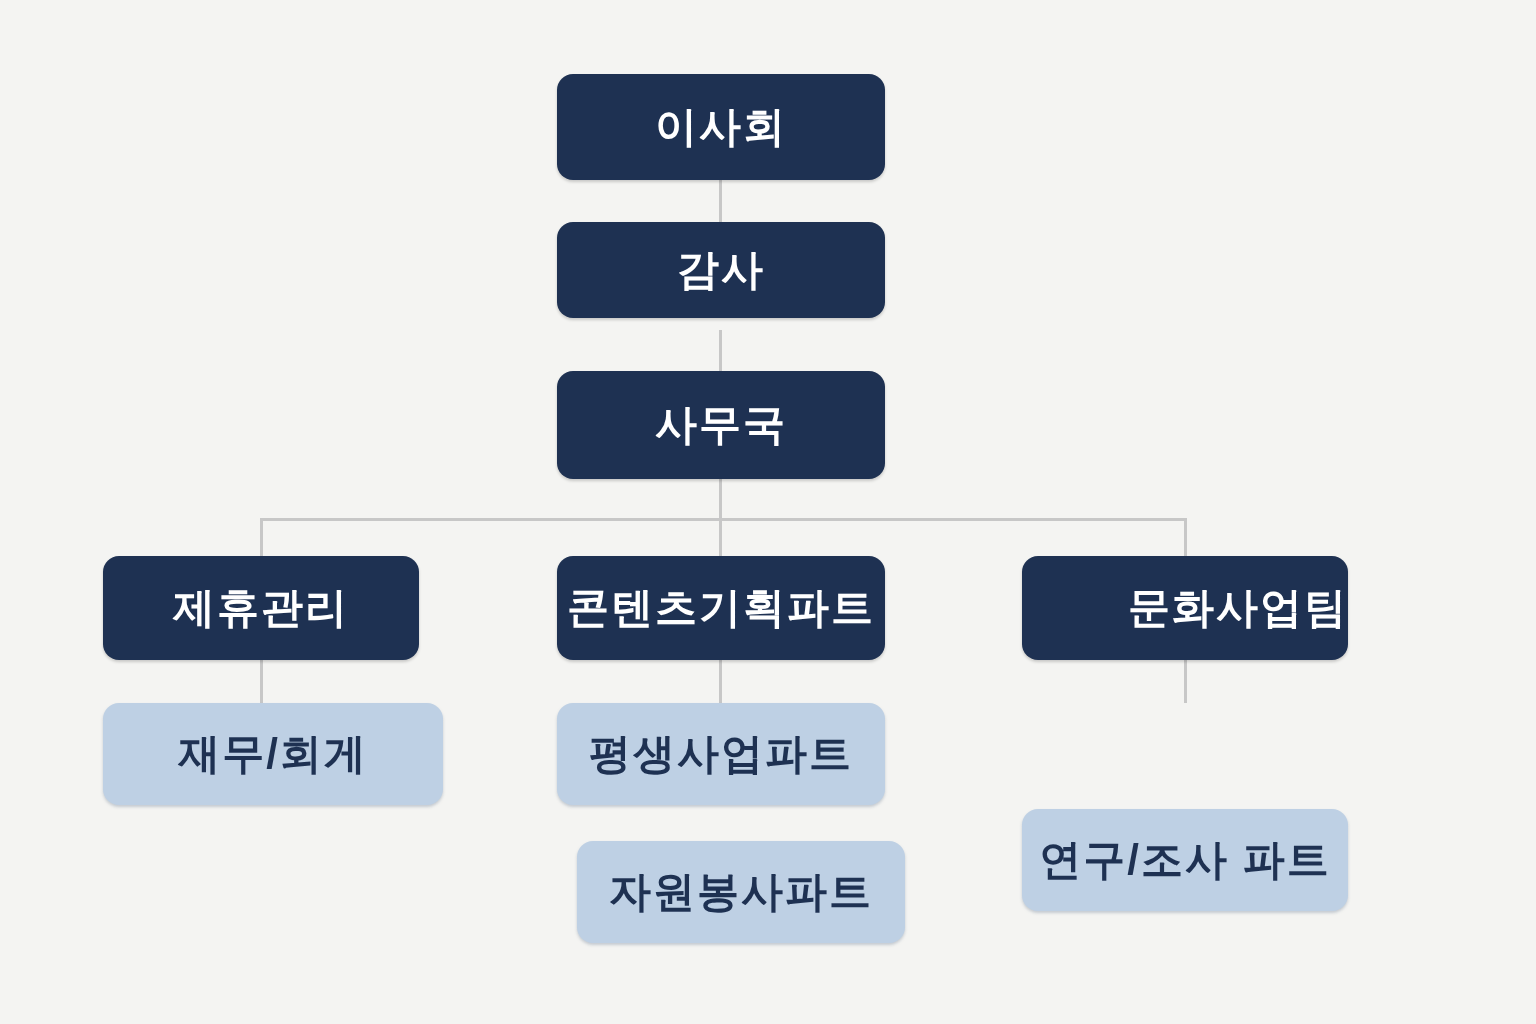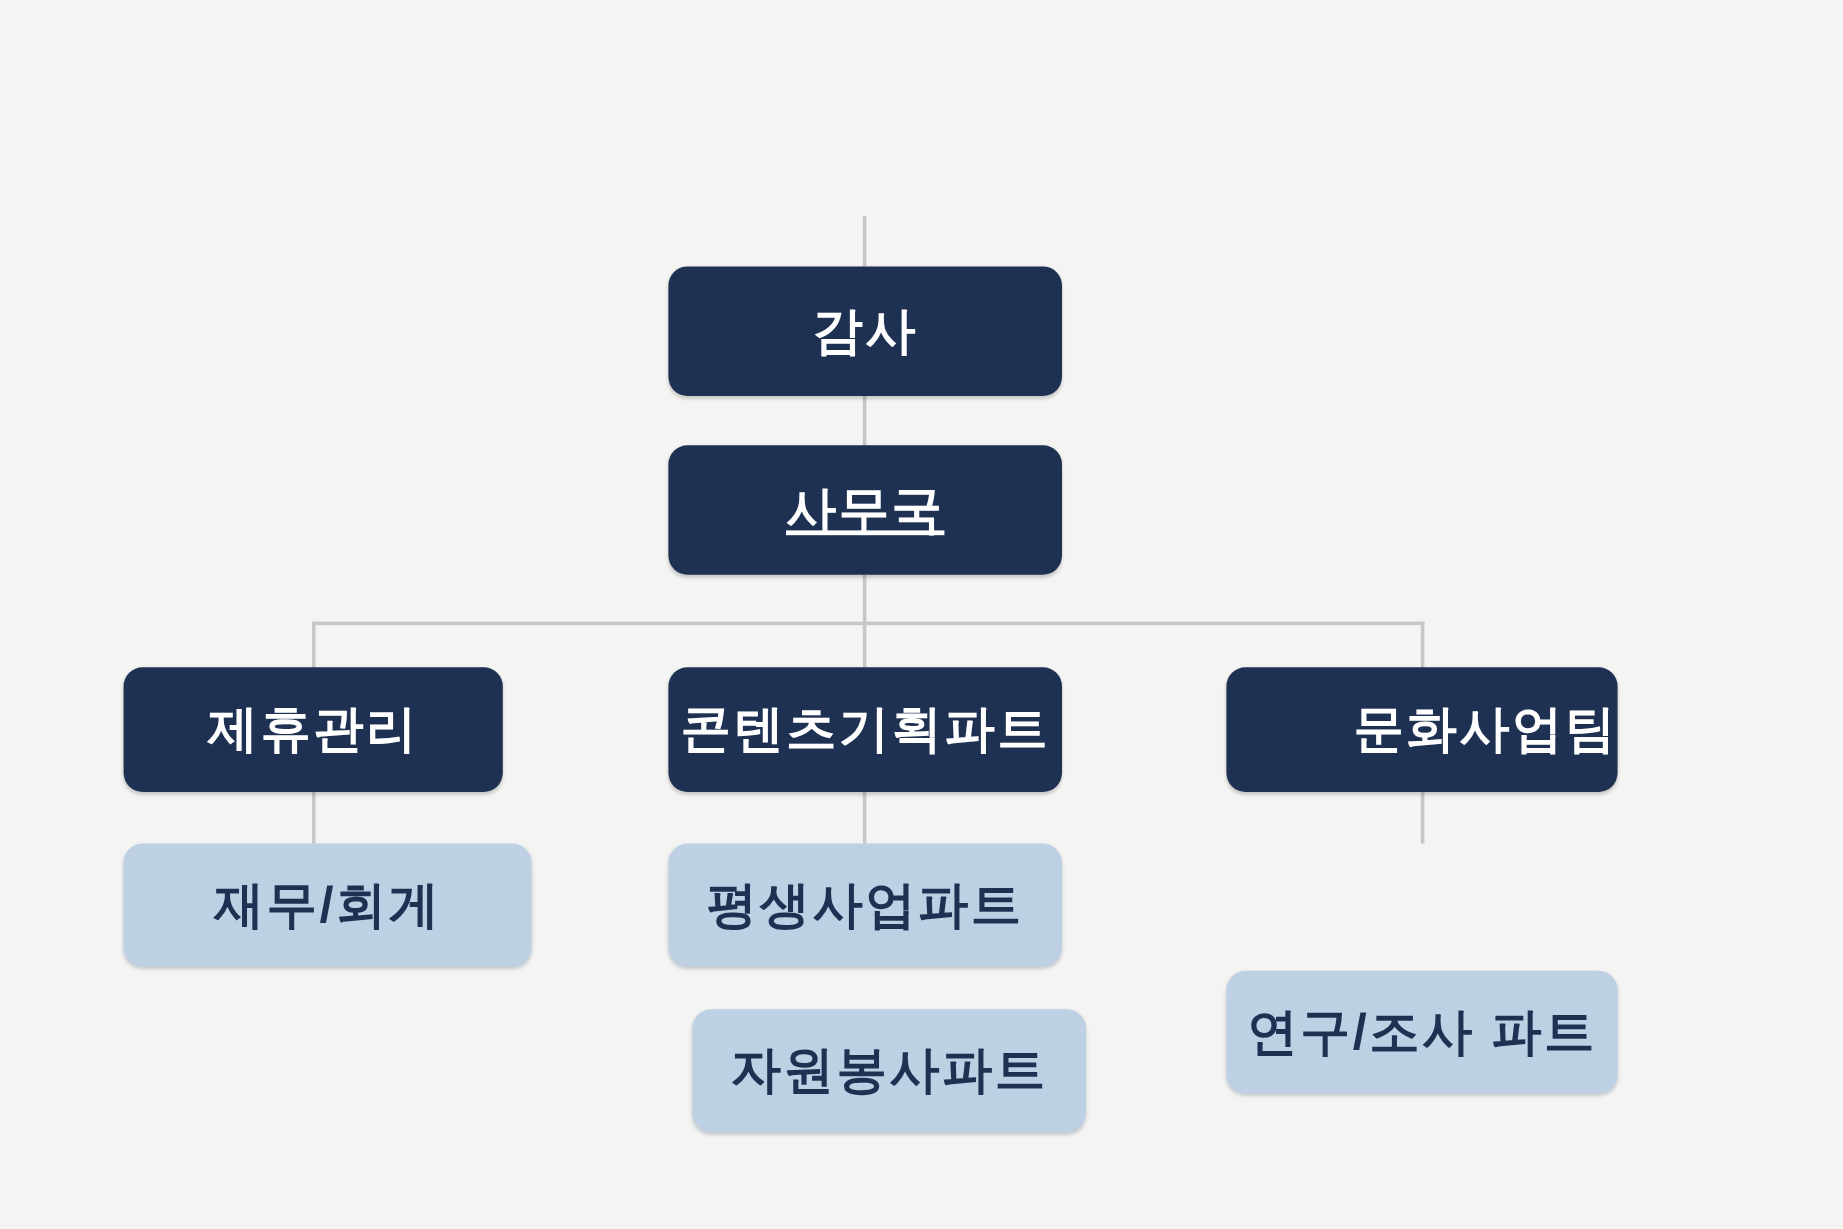--- a/index.html
+++ b/index.html
@@ -60,24 +60,27 @@
   <div class="conn conn-v" style="left:719px;top:330px;height:41px;"></div>
   <div class="conn conn-v" style="left:719px;top:479px;height:41px;"></div>
   <div class="conn conn-h" style="left:260px;top:518px;width:927px;"></div>
   <div class="conn conn-v" style="left:260px;top:518px;height:39px;"></div>
   <div class="conn conn-v" style="left:719px;top:518px;height:39px;"></div>
   <div class="conn conn-v" style="left:1184px;top:518px;height:39px;"></div>
   <div class="conn conn-v" style="left:260px;top:660px;height:43px;"></div>
   <div class="conn conn-v" style="left:719px;top:660px;height:43px;"></div>
   <div class="conn conn-v" style="left:1184px;top:660px;height:43px;"></div>
 
-  <div class="node node-dark" style="left:557px;top:222px;width:328px;height:108px;">
+  <div class="node node-dark" style="left:557px;top:74px;width:328px;height:106px;">
+    <span>이사회</span>
+  </div>
+  <div class="node node-dark" style="left:557px;top:222px;width:328px;height:96px;">
     <span>감사</span>
   </div>
-  <div class="node node-dark" style="left:557px;top:371px;width:328px;height:108px;text-decoration:underline;">
+  <div class="node node-dark" style="left:557px;top:371px;width:328px;height:108px;">
     <span>사무국</span>
   </div>
 
   <div class="node node-dark" style="left:103px;top:556px;width:316px;height:104px;">
     <span>제휴관리</span>
   </div>
   <div class="node node-dark" style="left:557px;top:556px;width:328px;height:104px;">
     <span>콘텐츠기획파트</span>
   </div>
   <div class="node node-dark" style="left:1022px;top:556px;width:326px;height:104px;justify-content:flex-end;">

